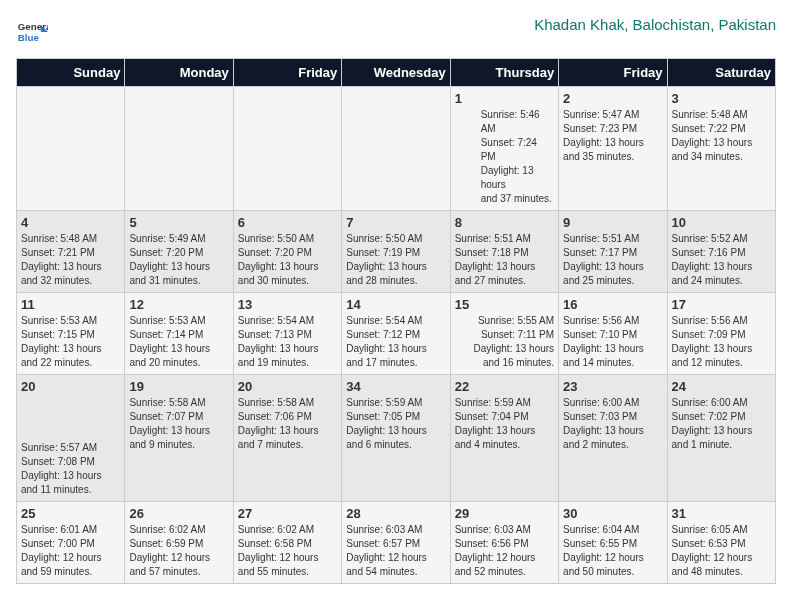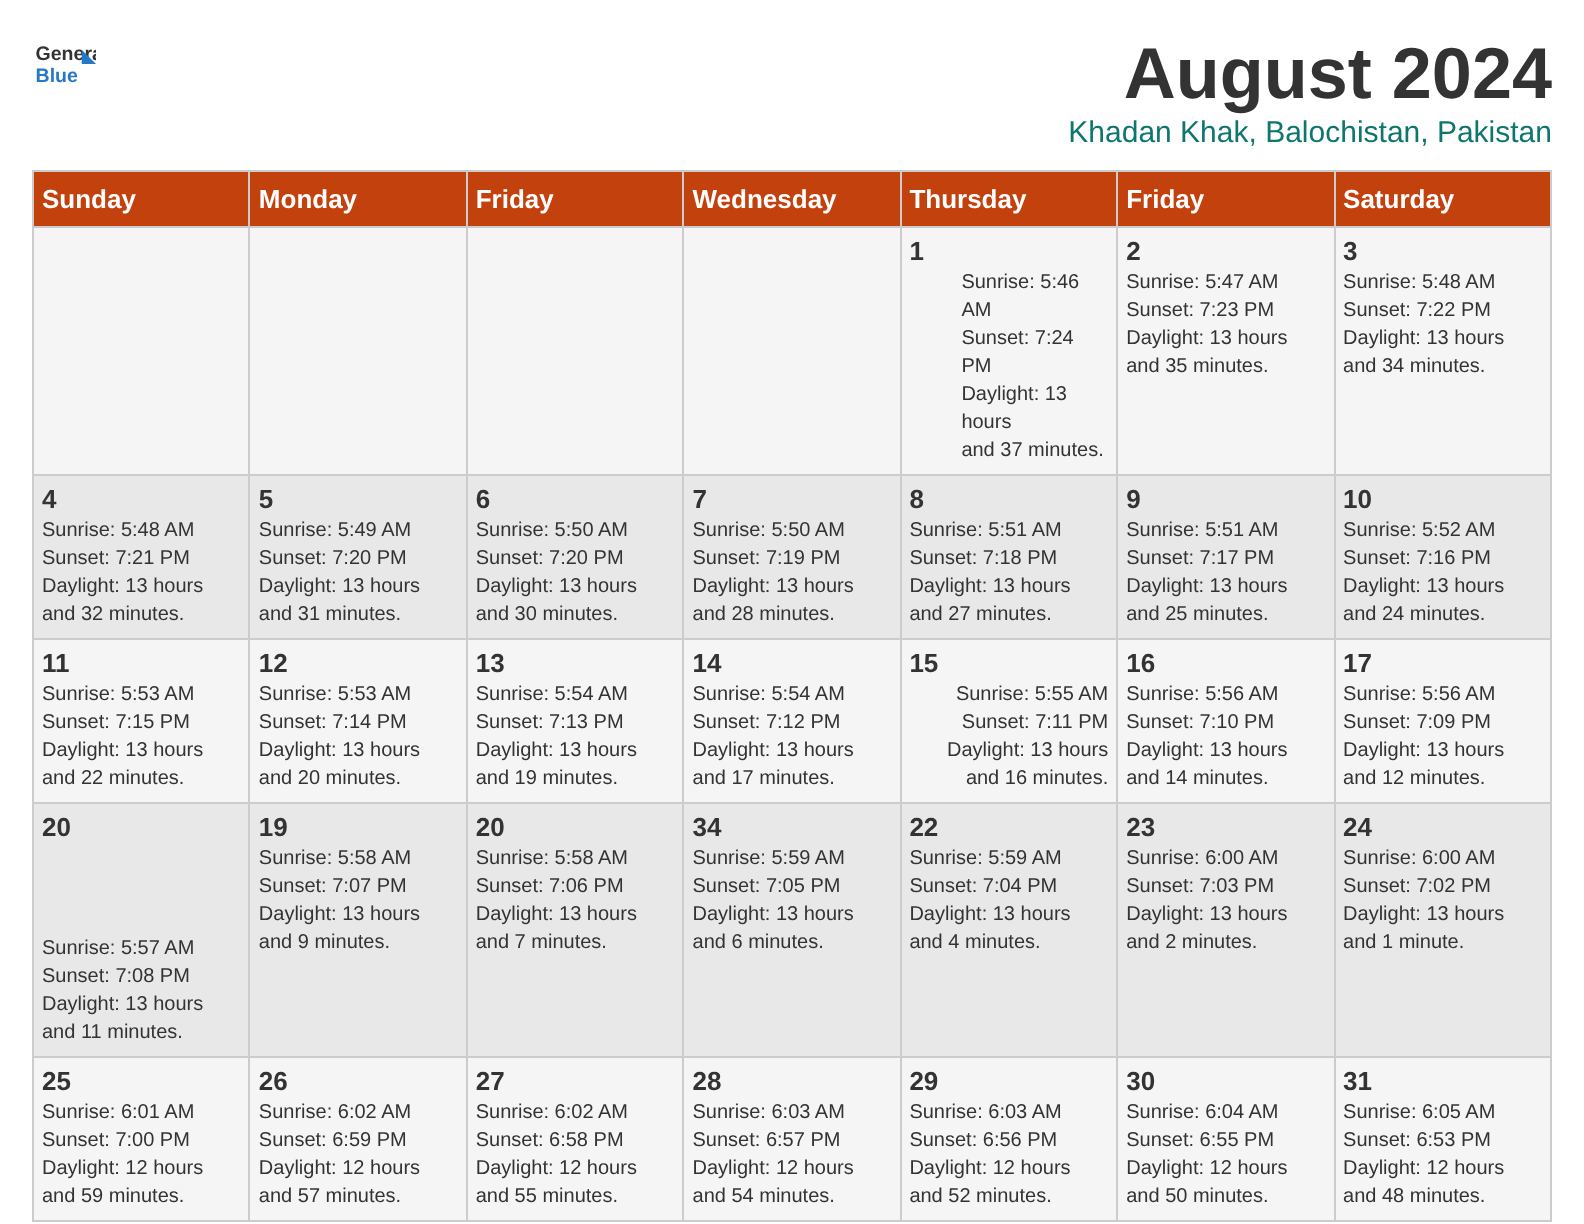--- a/index.html
+++ b/index.html
@@ -36,24 +36,24 @@
     .location {
       font-size: 15px;
       color: #0f766e;
     }
     table {
       width: 100%;
       border-collapse: collapse;
       font-size: 11px;
     }
     thead tr th {
-      background-color: #c2410c;
+      background-color: #0f172a;
       color: #fff;
       padding: 6px 4px;
-      text-align: left;
+      text-align: right;
       font-size: 13px;
       font-weight: bold;
       border: 1px solid #ccc;
     }
     tbody tr td {
       border: 1px solid #ccc;
       vertical-align: top;
       padding: 4px;
       width: calc(100% / 7);
       height: 80px;
@@ -84,21 +84,20 @@
 
 <div class="header">
   <div class="logo">
     <svg class="logo-icon" viewBox="0 0 36 36">
       <text x="2" y="16" font-size="11" font-weight="bold" fill="#333" font-family="Arial">General</text>
       <text x="2" y="28" font-size="11" font-weight="bold" fill="#2878c8" font-family="Arial">Blue</text>
       <polygon points="28,10 36,18 28,18" fill="#2878c8"></polygon>
     </svg>
   </div>
   <div class="title-block">
-    <div class="month-year">August 2024</div>
     <div class="location">Khadan Khak, Balochistan, Pakistan</div>
   </div>
 </div>
 
 <table>
   <thead>
     <tr>
     <th>Sunday</th>
         <th>Monday</th>
         <th>Friday</th>

